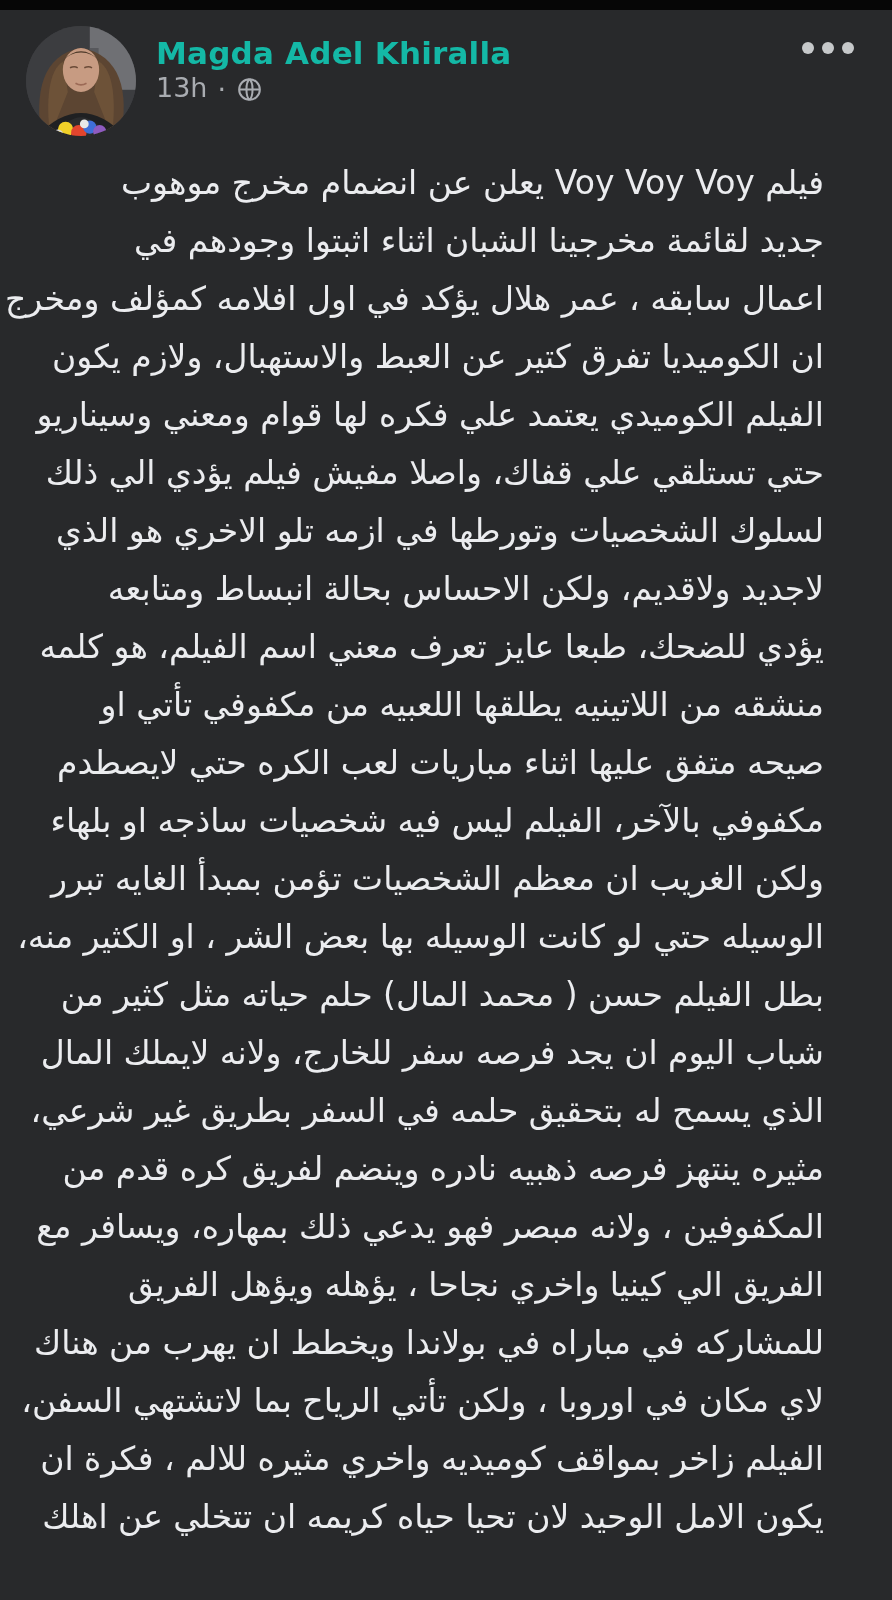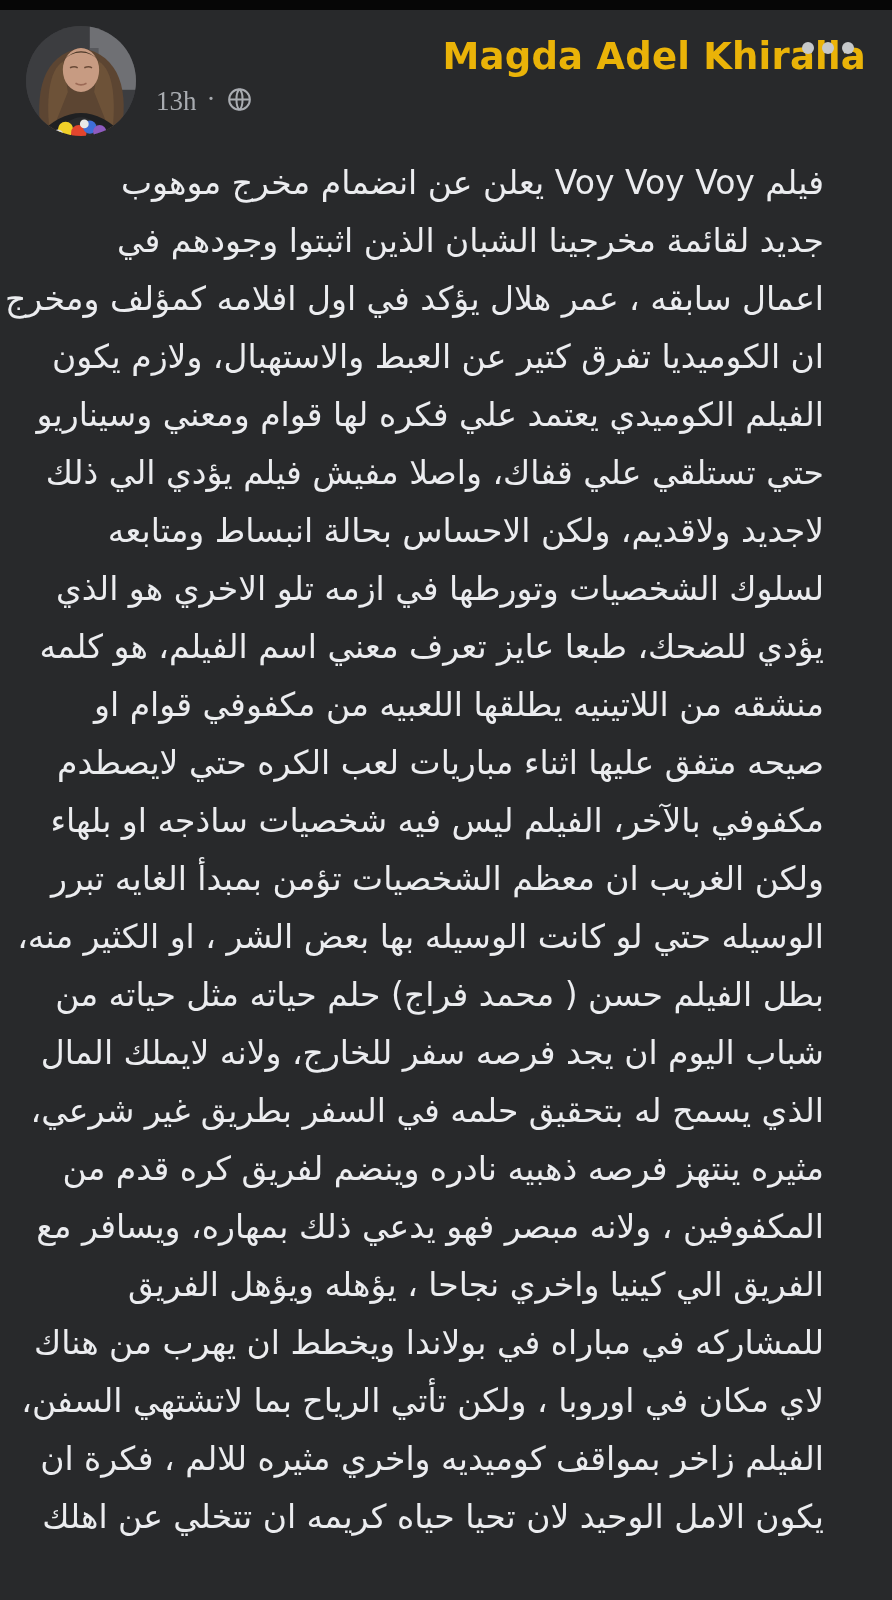--- a/index.html
+++ b/index.html
@@ -25,34 +25,32 @@
     background:#3a3b3e;
   }
   .avatar-wrap svg{display:block;width:100%;height:100%;}
   .header-text{
     margin-left:20px;
     padding-top:10px;
     flex:1 1 auto;
     min-width:0;
   }
   .author-name{
-    color:#eab308;
-    font-size:37px;
+    color:#14b8a6;
+    font-size:31px;
     font-weight:700;
     line-height:1.15;
     letter-spacing:.2px;
     font-family:"DejaVu Sans",sans-serif;
-    text-align:right;
   }
   .meta-row{
-    display:flex;align-items:flex-start;
-    margin-top:7px;
+    display:flex;align-items:flex-end;
+    margin-top:0;
     color:#a9acb1;
     font-size:27px;
-    font-family:Liberation Serif, serif;
   }
   .meta-sep{margin:0 10px;font-size:27px;line-height:1;}
   .globe-icon{width:27px;height:27px;display:inline-block;}
   .globe-icon svg{display:block;width:100%;height:100%;}
   .more-button{
     position:absolute;right:30px;top:24px;
     display:flex;gap:8px;align-items:center;
     padding:8px;cursor:pointer;
   }
   .more-button i{
@@ -129,34 +127,34 @@
 
   <div class="more-button">
     <i></i>
     <i></i>
     <i></i>
   </div>
 </div>
 
 <div class="post-body">
     <div dir="rtl">فيلم Voy Voy Voy يعلن عن انضمام مخرج  موهوب</div>
-    <div dir="rtl">جديد لقائمة مخرجينا الشبان الذين اثبتوا وجودهم في</div>
+    <div dir="rtl">جديد لقائمة مخرجينا الشبان اثناء اثبتوا وجودهم في</div>
     <div dir="rtl">اعمال سابقه ، عمر هلال يؤكد في اول افلامه كمؤلف ومخرج</div>
     <div dir="rtl">ان الكوميديا تفرق كتير عن العبط والاستهبال، ولازم يكون</div>
     <div dir="rtl">الفيلم الكوميدي يعتمد علي فكره لها قوام ومعني وسيناريو</div>
     <div dir="rtl">حتي تستلقي علي قفاك، واصلا مفيش فيلم يؤدي الي ذلك</div>
+    <div dir="rtl">لسلوك الشخصيات وتورطها في ازمه تلو الاخري هو الذي</div>
     <div dir="rtl">لاجديد ولاقديم، ولكن الاحساس بحالة انبساط ومتابعه</div>
-    <div dir="rtl">لسلوك الشخصيات وتورطها في ازمه تلو الاخري هو الذي</div>
     <div dir="rtl">يؤدي للضحك، طبعا عايز تعرف معني اسم الفيلم، هو كلمه</div>
-    <div dir="rtl">منشقه من اللاتينيه يطلقها اللعبيه من مكفوفي قوام او</div>
+    <div dir="rtl">منشقه من اللاتينيه يطلقها اللعبيه من مكفوفي تأتي او</div>
     <div dir="rtl">صيحه متفق عليها اثناء مباريات لعب الكره حتي لايصطدم</div>
     <div dir="rtl">مكفوفي بالآخر، الفيلم ليس فيه شخصيات ساذجه او بلهاء</div>
     <div dir="rtl">ولكن الغريب ان معظم الشخصيات تؤمن بمبدأ الغايه تبرر</div>
     <div dir="rtl">الوسيله حتي لو كانت الوسيله بها بعض الشر ، او الكثير منه،</div>
-    <div dir="rtl">بطل الفيلم حسن ( محمد فراج) حلم حياته مثل حياته من</div>
+    <div dir="rtl">بطل الفيلم حسن ( محمد المال) حلم حياته مثل كثير من</div>
     <div dir="rtl">شباب اليوم ان يجد فرصه سفر للخارج، ولانه لايملك المال</div>
     <div dir="rtl">الذي يسمح له بتحقيق حلمه في السفر بطريق غير شرعي،</div>
     <div dir="rtl">مثيره ينتهز فرصه ذهبيه نادره وينضم لفريق كره قدم من</div>
     <div dir="rtl">المكفوفين ، ولانه مبصر فهو يدعي ذلك بمهاره، ويسافر مع</div>
     <div dir="rtl">الفريق الي كينيا واخري نجاحا ، يؤهله ويؤهل الفريق</div>
     <div dir="rtl">للمشاركه في مباراه في بولاندا ويخطط ان يهرب من هناك</div>
     <div dir="rtl">لاي مكان في اوروبا ، ولكن تأتي الرياح بما لاتشتهي السفن،</div>
     <div dir="rtl">الفيلم زاخر بمواقف كوميديه واخري مثيره للالم ، فكرة ان</div>
     <div dir="rtl">يكون الامل الوحيد لان تحيا حياه كريمه ان تتخلي عن اهلك</div>
   </div>

